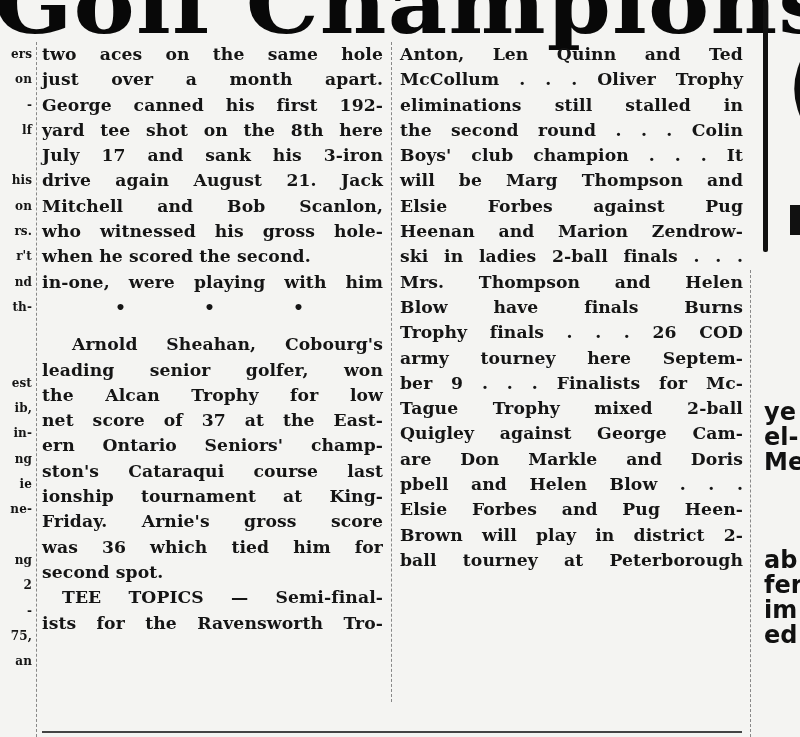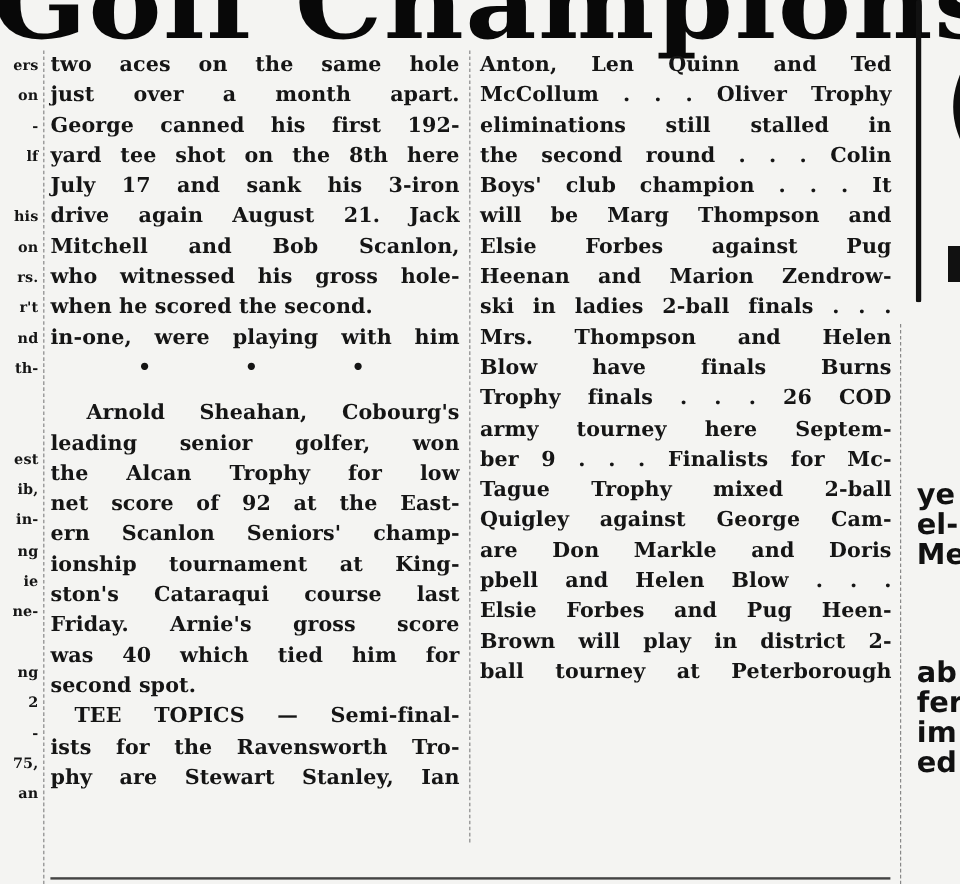--- a/index.html
+++ b/index.html
@@ -93,30 +93,29 @@
   <div class="line">drive again August 21. Jack</div>
   <div class="line">Mitchell and Bob Scanlon,</div>
   <div class="line">who witnessed his gross hole-</div>
   <div class="line last">when he scored the second.</div>
   <div class="line">in-one, were playing with him</div>
   <div class="line dots">• • •</div>
   <div class="line" style="height:12px"></div>
   <div class="line indent">Arnold Sheahan, Cobourg's</div>
   <div class="line">leading senior golfer, won</div>
   <div class="line">the Alcan Trophy for low</div>
-  <div class="line">net score of 92 at the East-</div>
-  <div class="line">ern Scanlon Seniors' champ-</div>
+  <div class="line">net score of 37 at the East-</div>
+  <div class="line">ern Ontario Seniors' champ-</div>
+  <div class="line">ston's Cataraqui course last</div>
   <div class="line">ionship tournament at King-</div>
-  <div class="line">ston's Cataraqui course last</div>
   <div class="line">Friday. Arnie's gross score</div>
-  <div class="line">was 40 which tied him for</div>
+  <div class="line">was 36 which tied him for</div>
   <div class="line last">second spot.</div>
   <div class="line indent" style="padding-left:20px">TEE TOPICS — Semi-final-</div>
   <div class="line">ists for the Ravensworth Tro-</div>
-  <div class="line">phy are Stewart Stanley, Ian</div>
 </div>
 
 <div class="rule-v" style="left:391px; top:42px; height:660px;"></div>
 
 <div class="col col-right">
   <div class="line">Anton, Len Quinn and Ted</div>
   <div class="line">McCollum . . . Oliver Trophy</div>
   <div class="line">eliminations still stalled in</div>
   <div class="line">the second round . . . Colin</div>
   <div class="line">Boys' club champion . . . It</div>

